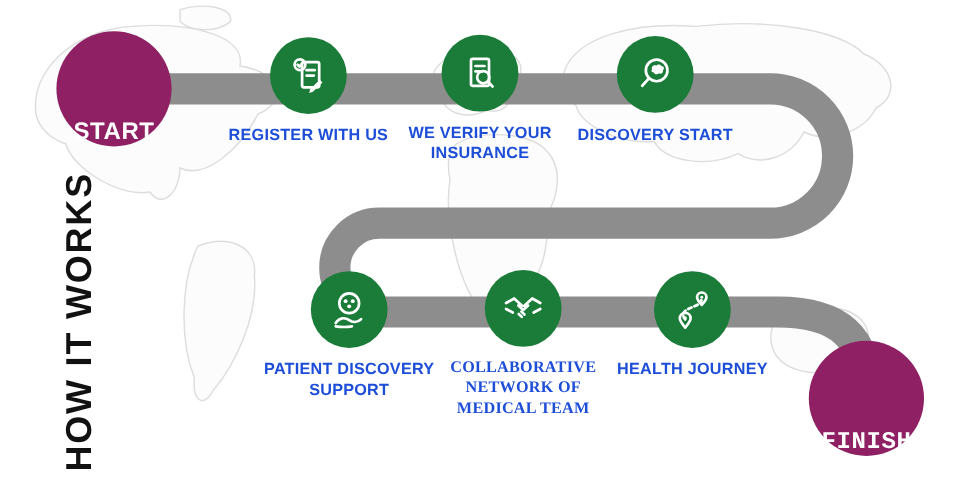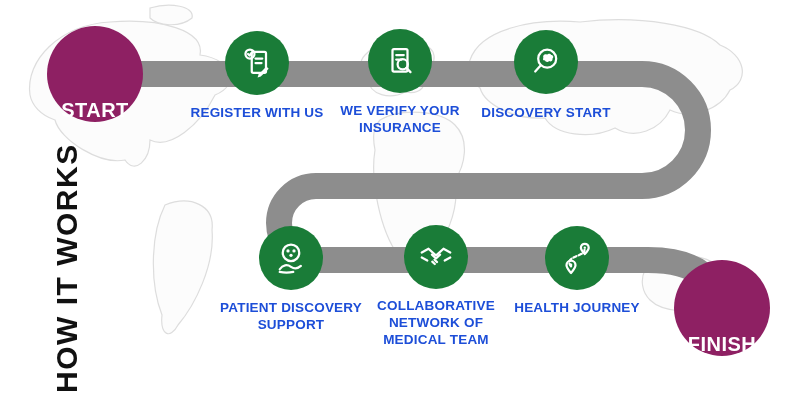--- a/index.html
+++ b/index.html
@@ -23,21 +23,21 @@
   }
 
   
   .big-circle{
     width:96px;height:96px;border-radius:50%;
     background:#8E2063;color:#ffffff;
     display:flex;align-items:flex-end;justify-content:center;
     font-size:20px;font-weight:700;letter-spacing:.5px;
   }
   #start-node{left:47px;top:26px;}
-  #finish-node{left:674px;top:260px;}
+  #finish-node{left:674px;top:284px;font-family:Liberation Mono, monospace;}
 
   
   .step-circle{
     width:64px;height:64px;border-radius:50%;
     background:#1A7C38;
     display:flex;align-items:center;justify-content:center;
   }
   .step-circle svg{width:36px;height:36px;stroke:#ffffff;fill:none;
     stroke-width:1.5;stroke-linecap:round;stroke-linejoin:round;}
 
@@ -52,21 +52,21 @@
   #step2-circle{left:368px;top:29px;}
   #step3-circle{left:514px;top:30px;}
   #step4-circle{left:259px;top:226px;}
   #step5-circle{left:404px;top:225px;}
   #step6-circle{left:545px;top:226px;}
 
   #step1-label{left:182px;top:105px;width:150px;}
   #step2-label{left:318px;top:103px;width:164px;}
   #step3-label{left:471px;top:105px;width:150px;}
   #step4-label{left:216px;top:300px;width:150px;}
-  #step5-label{left:356px;top:298px;width:160px;}
+  #step5-label{left:356px;top:298px;width:160px;font-family:Liberation Serif, serif;}
   #step6-label{left:502px;top:300px;width:150px;}
 </style>
 </head>
 <body>
 
 <svg id="map-layer" class="layer" viewBox="0 0 800 400" xmlns="http://www.w3.org/2000/svg">
   <g stroke="#dddddd" stroke-width="1.2" fill="#fcfcfc">
     <path d="M30 95 C25 60 60 25 110 22 C160 18 205 30 200 55 C235 60 240 85 215 95 C200 125 170 150 150 140 C150 160 135 175 125 160 C100 165 60 140 55 120 C40 115 32 105 30 95 Z"></path>
     <path d="M150 8 C170 2 195 6 192 18 C180 28 158 26 150 18 Z"></path>
     <path d="M165 205 C190 195 215 205 212 230 C215 265 195 305 178 325 C170 340 160 335 162 315 C150 285 150 235 165 205 Z"></path>

